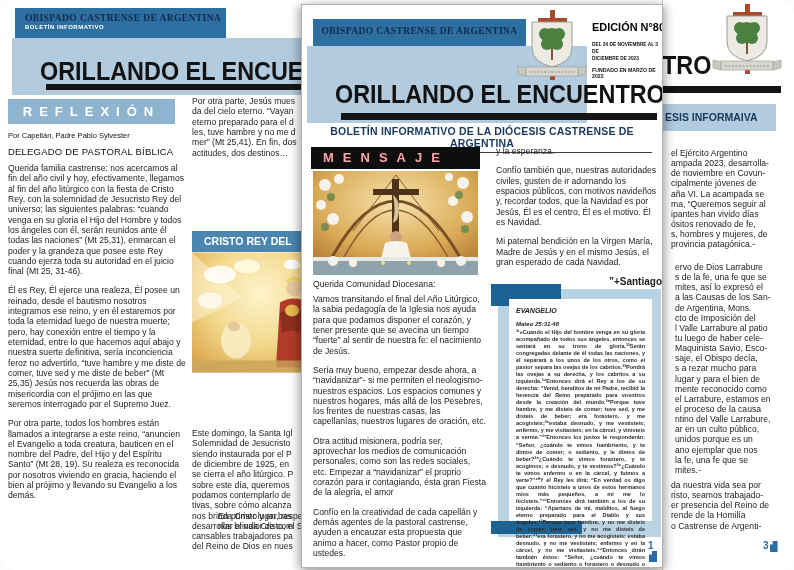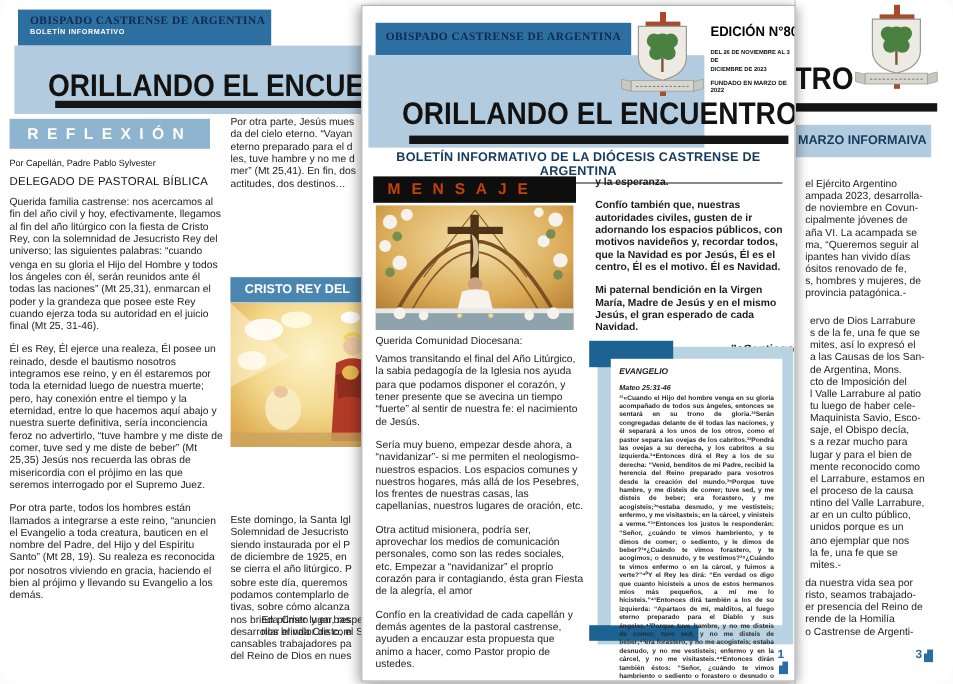--- a/index.html
+++ b/index.html
@@ -48,28 +48,28 @@
   .cp-bar .masthead-org{text-align:center;padding:7px 0 0 0;}
   .cp-blueband{left:5px;top:41px;width:280px;height:77px;}
   .cp-crest{position:absolute;left:212px;top:2px;width:76px;height:82px;}
   .cp-edition-title{position:absolute;left:290px;top:16px;font-size:11.5px;font-weight:bold;color:#000;white-space:nowrap;transform:scaleX(.95);transform-origin:left;}
   .cp-edition-dates{position:absolute;left:290px;top:36px;font-size:4.8px;font-weight:bold;color:#111;white-space:pre-line;line-height:1.5;}
   .cp-founded{position:absolute;left:290px;top:62px;font-size:5.2px;font-weight:bold;color:#111;}
   .cp-title{left:33px;top:76px;}
   .cp-rule{left:39px;top:108px;width:316px;height:7px;}
   .cp-subtitle{position:absolute;left:10px;top:120px;width:340px;font-size:10.5px;font-weight:bold;color:#16395e;
     letter-spacing:.2px;border-bottom:1.5px solid #3c3c3c;padding-bottom:3px;text-align:center;}
-  .cp-mensaje{position:absolute;left:9px;top:142px;width:157px;height:22px;background:#0e0e0e;color:#c2410c;
+  .cp-mensaje{position:absolute;left:9px;top:142px;width:157px;height:22px;background:#0e0e0e;color:#fca5a5;
     font-weight:bold;font-size:13px;letter-spacing:9px;line-height:22px;padding-left:12px;}
   .cp-photo{position:absolute;left:11px;top:166px;width:165px;height:104px;}
   .cp-greeting{position:absolute;left:11px;top:274px;}
   .cp-col1{position:absolute;left:11px;top:289px;width:173px;}
   .cp-col1 p{margin:0 0 9px 0;}
   .cp-col2{position:absolute;left:194px;top:141px;width:166px;}
-  .cp-col2 p{margin:0 0 9px 0;font-weight:bold;}
+  .cp-col2 p{margin:0 0 9px 0;}
   .cp-signature{text-align:right;font-weight:bold;font-size:10px;margin-top:2px;}
   .ev-light{position:absolute;left:196px;top:284px;width:163px;height:248px;background:#b9d3e3;}
   .ev-dark-top{position:absolute;left:189px;top:279px;width:70px;height:22px;background:#1c6292;}
   .ev-dark-bottom{position:absolute;left:189px;top:516px;width:91px;height:13px;background:#1c6292;}
   .ev-card{position:absolute;left:207px;top:294px;width:129px;height:206px;background:#ffffff;padding:8px 7px;}
   .ev-label{font-style:italic;font-weight:bold;font-size:7px;color:#222;}
   .ev-ref{font-style:italic;font-weight:bold;font-size:6px;color:#222;margin-top:7px;}
   .ev-text{font-size:5.5px;line-height:1.28;font-weight:bold;color:#2b2b2b;text-align:justify;margin-top:2px;}
 
   
@@ -166,21 +166,21 @@
         <rect x="37" y="40" width="2" height="12" fill="#7a5836"></rect>
         <polygon points="4,58 12,60 12,68 4,66" fill="#c9c8c0" stroke="#a0a09a" stroke-width=".7"></polygon>
         <polygon points="64,60 72,58 72,66 64,68" fill="#c9c8c0" stroke="#a0a09a" stroke-width=".7"></polygon>
         <rect x="12" y="59" width="52" height="9" fill="#d8d7cf" stroke="#a0a09a" stroke-width=".7"></rect>
         <line x1="16" y1="64" x2="60" y2="64" stroke="#777" stroke-width=".8" stroke-dasharray="2,1.5"></line>
       </svg>
     </div>
     <div class="rp-title">ORILLANDO EL ENCUENTRO</div>
     <div class="title-rule rp-rule"></div>
     <div class="blueband rp-blueband">
-      <div class="rp-band-label">MARZO INFORMAIVA</div>
+      <div class="rp-band-label">ESIS INFORMAIVA</div>
     </div>
     <div class="frag bodytext rp-b1">el Ejército Argentino
 ampada 2023, desarrolla-
 de noviembre en Covun-
 cipalmente jóvenes de
 aña VI. La acampada se
 ma, “Queremos seguir al
 ipantes han vivido días
 ósitos renovado de fe,
 s, hombres y mujeres, de

